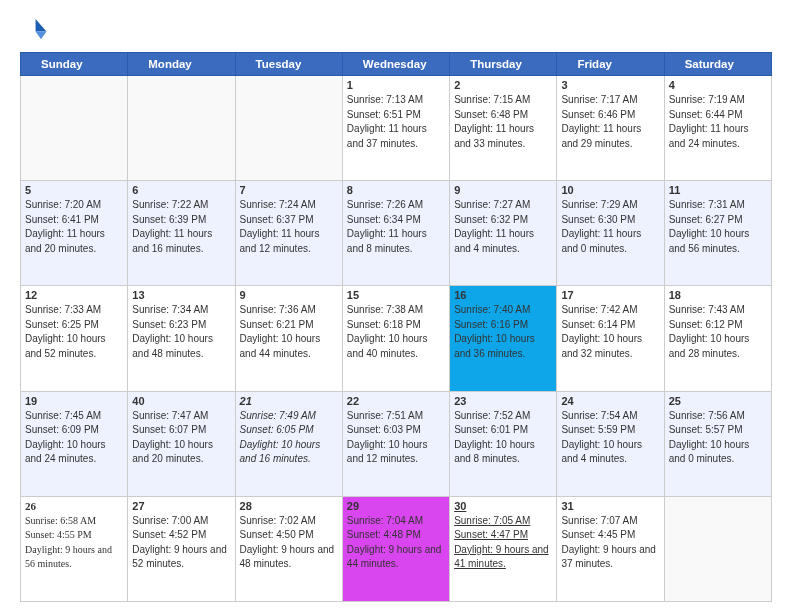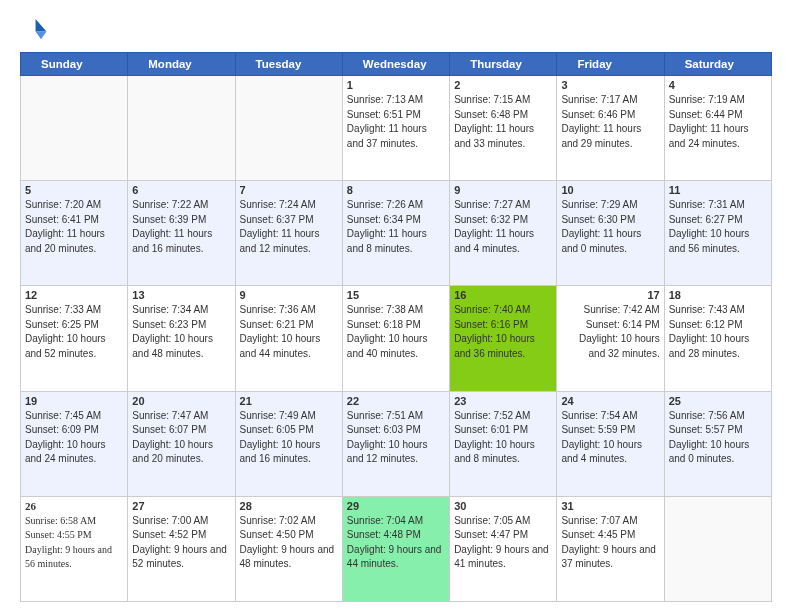--- a/index.html
+++ b/index.html
@@ -196,43 +196,43 @@
             <div class="day-info">Sunrise: 7:34 AM<br>Sunset: 6:23 PM<br>Daylight: 10 hours and 48 minutes.</div>
           </td>
           <td style="background-color: rgb(255, 255, 255);">
             <span class="day-number">9</span>
             <div class="day-info">Sunrise: 7:36 AM<br>Sunset: 6:21 PM<br>Daylight: 10 hours and 44 minutes.</div>
           </td>
           <td style="background-color: rgb(255, 255, 255);">
             <span class="day-number">15</span>
             <div class="day-info">Sunrise: 7:38 AM<br>Sunset: 6:18 PM<br>Daylight: 10 hours and 40 minutes.</div>
           </td>
-          <td style="background-color: #84cc16;">
+          <td style="background-color: #0ea5e9;">
             <span class="day-number">16</span>
             <div class="day-info">Sunrise: 7:40 AM<br>Sunset: 6:16 PM<br>Daylight: 10 hours and 36 minutes.</div>
           </td>
-          <td style="background-color: rgb(255, 255, 255); text-align: right;">
+          <td style="background-color: rgb(255, 255, 255);">
             <span class="day-number">17</span>
             <div class="day-info">Sunrise: 7:42 AM<br>Sunset: 6:14 PM<br>Daylight: 10 hours and 32 minutes.</div>
           </td>
           <td style="background-color: rgb(255, 255, 255);">
             <span class="day-number">18</span>
             <div class="day-info">Sunrise: 7:43 AM<br>Sunset: 6:12 PM<br>Daylight: 10 hours and 28 minutes.</div>
           </td>
         </tr>
         <tr>
           <td style="background-color: rgb(238, 242, 255);">
             <span class="day-number">19</span>
             <div class="day-info">Sunrise: 7:45 AM<br>Sunset: 6:09 PM<br>Daylight: 10 hours and 24 minutes.</div>
           </td>
           <td style="background-color: rgb(238, 242, 255);">
-            <span class="day-number">20</span>
+            <span class="day-number">40</span>
             <div class="day-info">Sunrise: 7:47 AM<br>Sunset: 6:07 PM<br>Daylight: 10 hours and 20 minutes.</div>
           </td>
-          <td style="background-color: rgb(238, 242, 255);">
+          <td style="background-color: rgb(238, 242, 255); font-style: italic;">
             <span class="day-number">21</span>
             <div class="day-info">Sunrise: 7:49 AM<br>Sunset: 6:05 PM<br>Daylight: 10 hours and 16 minutes.</div>
           </td>
           <td style="background-color: rgb(238, 242, 255);">
             <span class="day-number">22</span>
             <div class="day-info">Sunrise: 7:51 AM<br>Sunset: 6:03 PM<br>Daylight: 10 hours and 12 minutes.</div>
           </td>
           <td style="background-color: rgb(238, 242, 255);">
             <span class="day-number">23</span>
             <div class="day-info">Sunrise: 7:52 AM<br>Sunset: 6:01 PM<br>Daylight: 10 hours and 8 minutes.</div>
@@ -252,25 +252,25 @@
             <div class="day-info">Sunrise: 6:58 AM<br>Sunset: 4:55 PM<br>Daylight: 9 hours and 56 minutes.</div>
           </td>
           <td style="background-color: rgb(255, 255, 255);">
             <span class="day-number">27</span>
             <div class="day-info">Sunrise: 7:00 AM<br>Sunset: 4:52 PM<br>Daylight: 9 hours and 52 minutes.</div>
           </td>
           <td style="background-color: rgb(255, 255, 255);">
             <span class="day-number">28</span>
             <div class="day-info">Sunrise: 7:02 AM<br>Sunset: 4:50 PM<br>Daylight: 9 hours and 48 minutes.</div>
           </td>
-          <td style="background-color: #86efac;">
+          <td style="background-color: #d946ef;">
             <span class="day-number">29</span>
             <div class="day-info">Sunrise: 7:04 AM<br>Sunset: 4:48 PM<br>Daylight: 9 hours and 44 minutes.</div>
           </td>
-          <td style="background-color: rgb(255, 255, 255);">
+          <td style="background-color: rgb(255, 255, 255); text-decoration: underline;">
             <span class="day-number">30</span>
             <div class="day-info">Sunrise: 7:05 AM<br>Sunset: 4:47 PM<br>Daylight: 9 hours and 41 minutes.</div>
           </td>
           <td style="background-color: rgb(255, 255, 255);">
             <span class="day-number">31</span>
             <div class="day-info">Sunrise: 7:07 AM<br>Sunset: 4:45 PM<br>Daylight: 9 hours and 37 minutes.</div>
           </td>
           <td class="empty-cell" style="background-color: rgb(249, 249, 249);"></td>
         </tr>
       </tbody>

